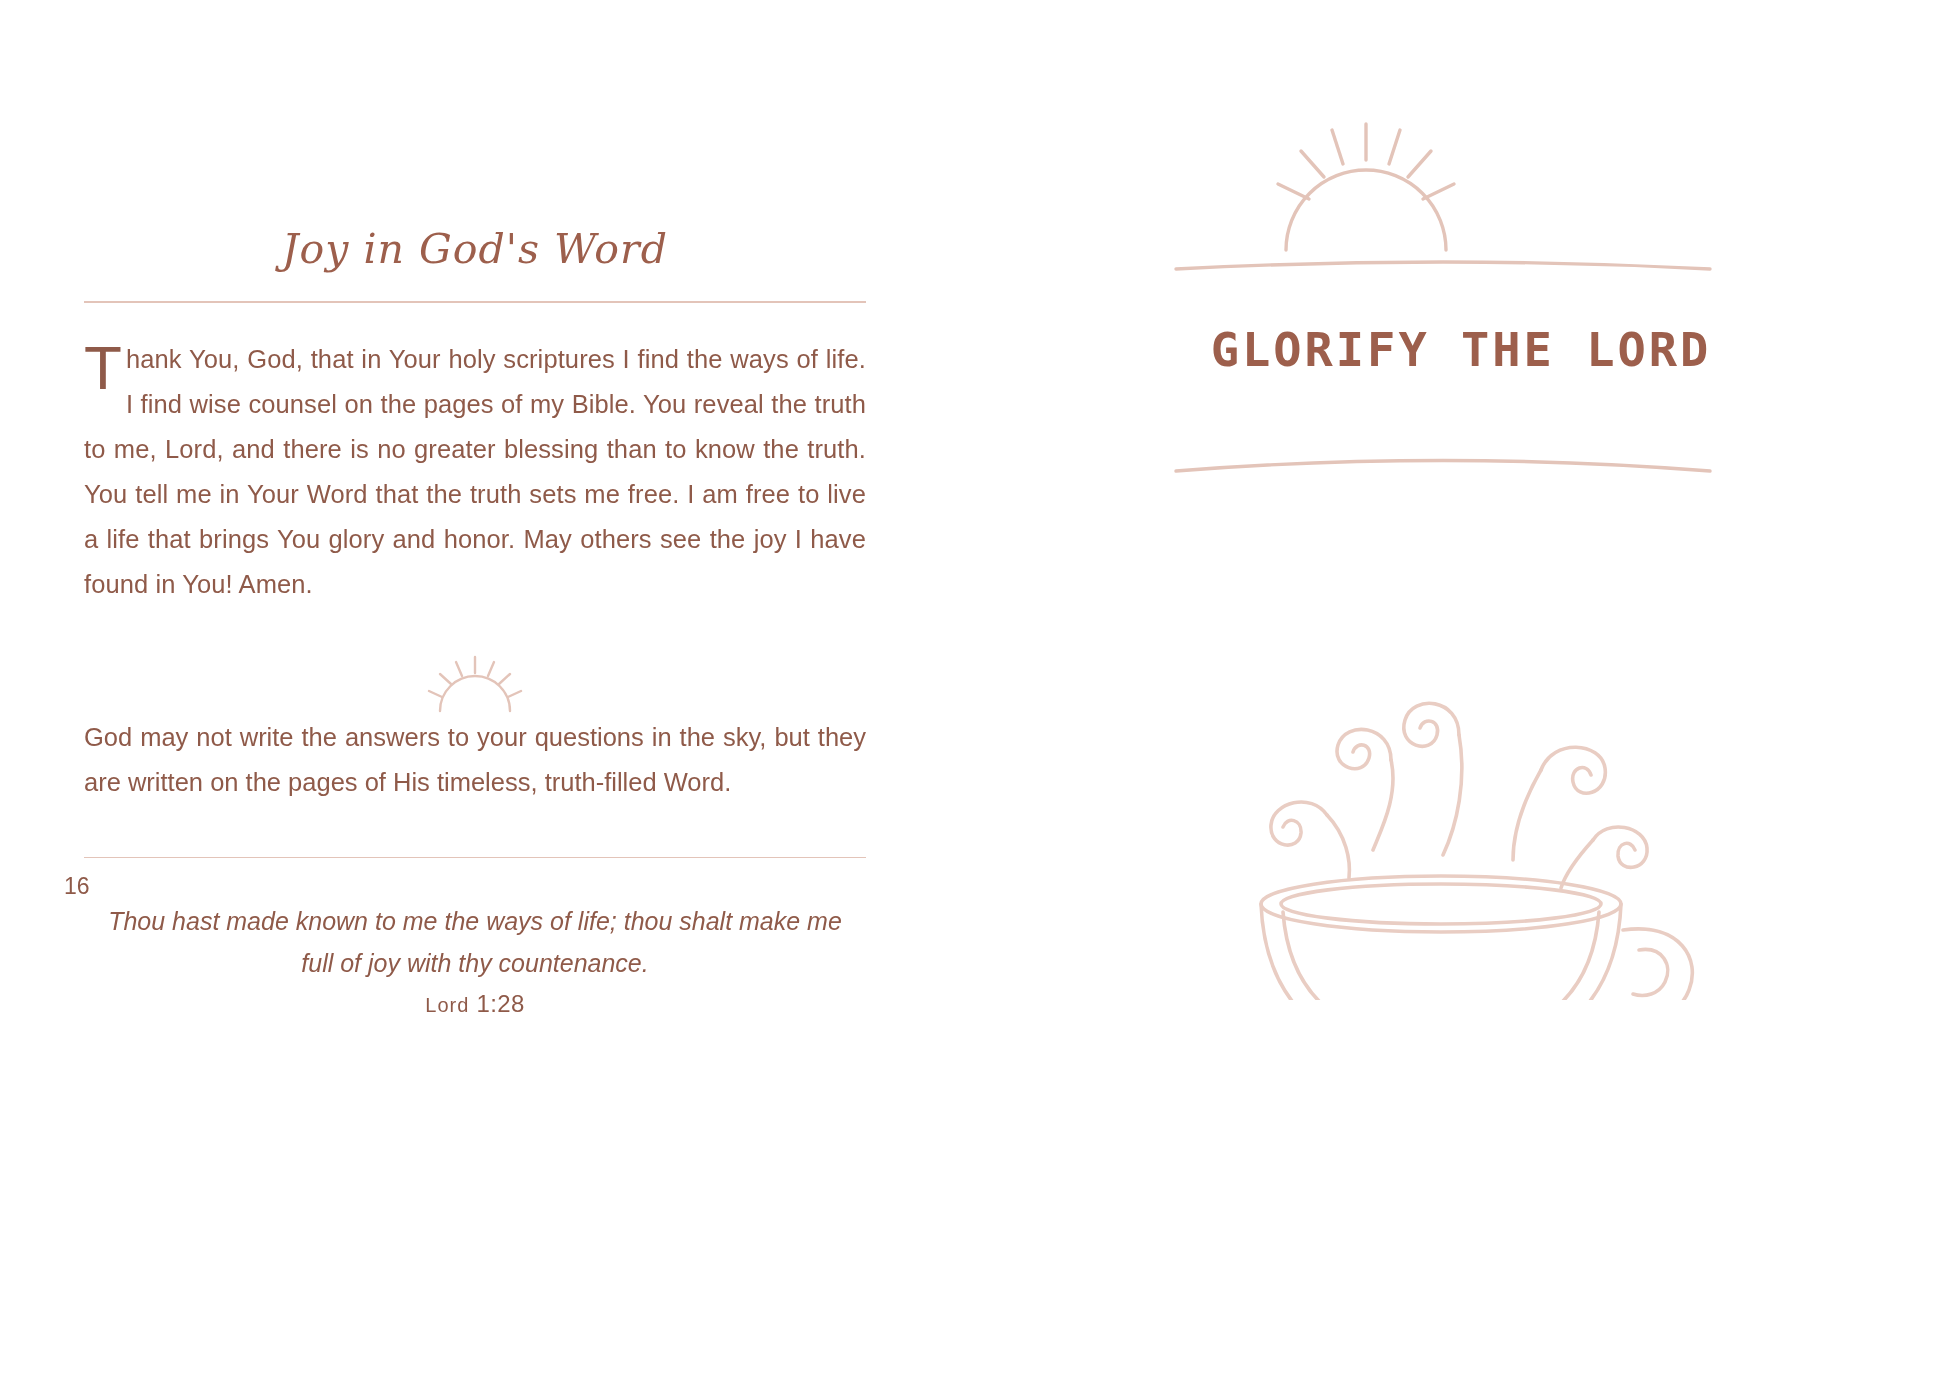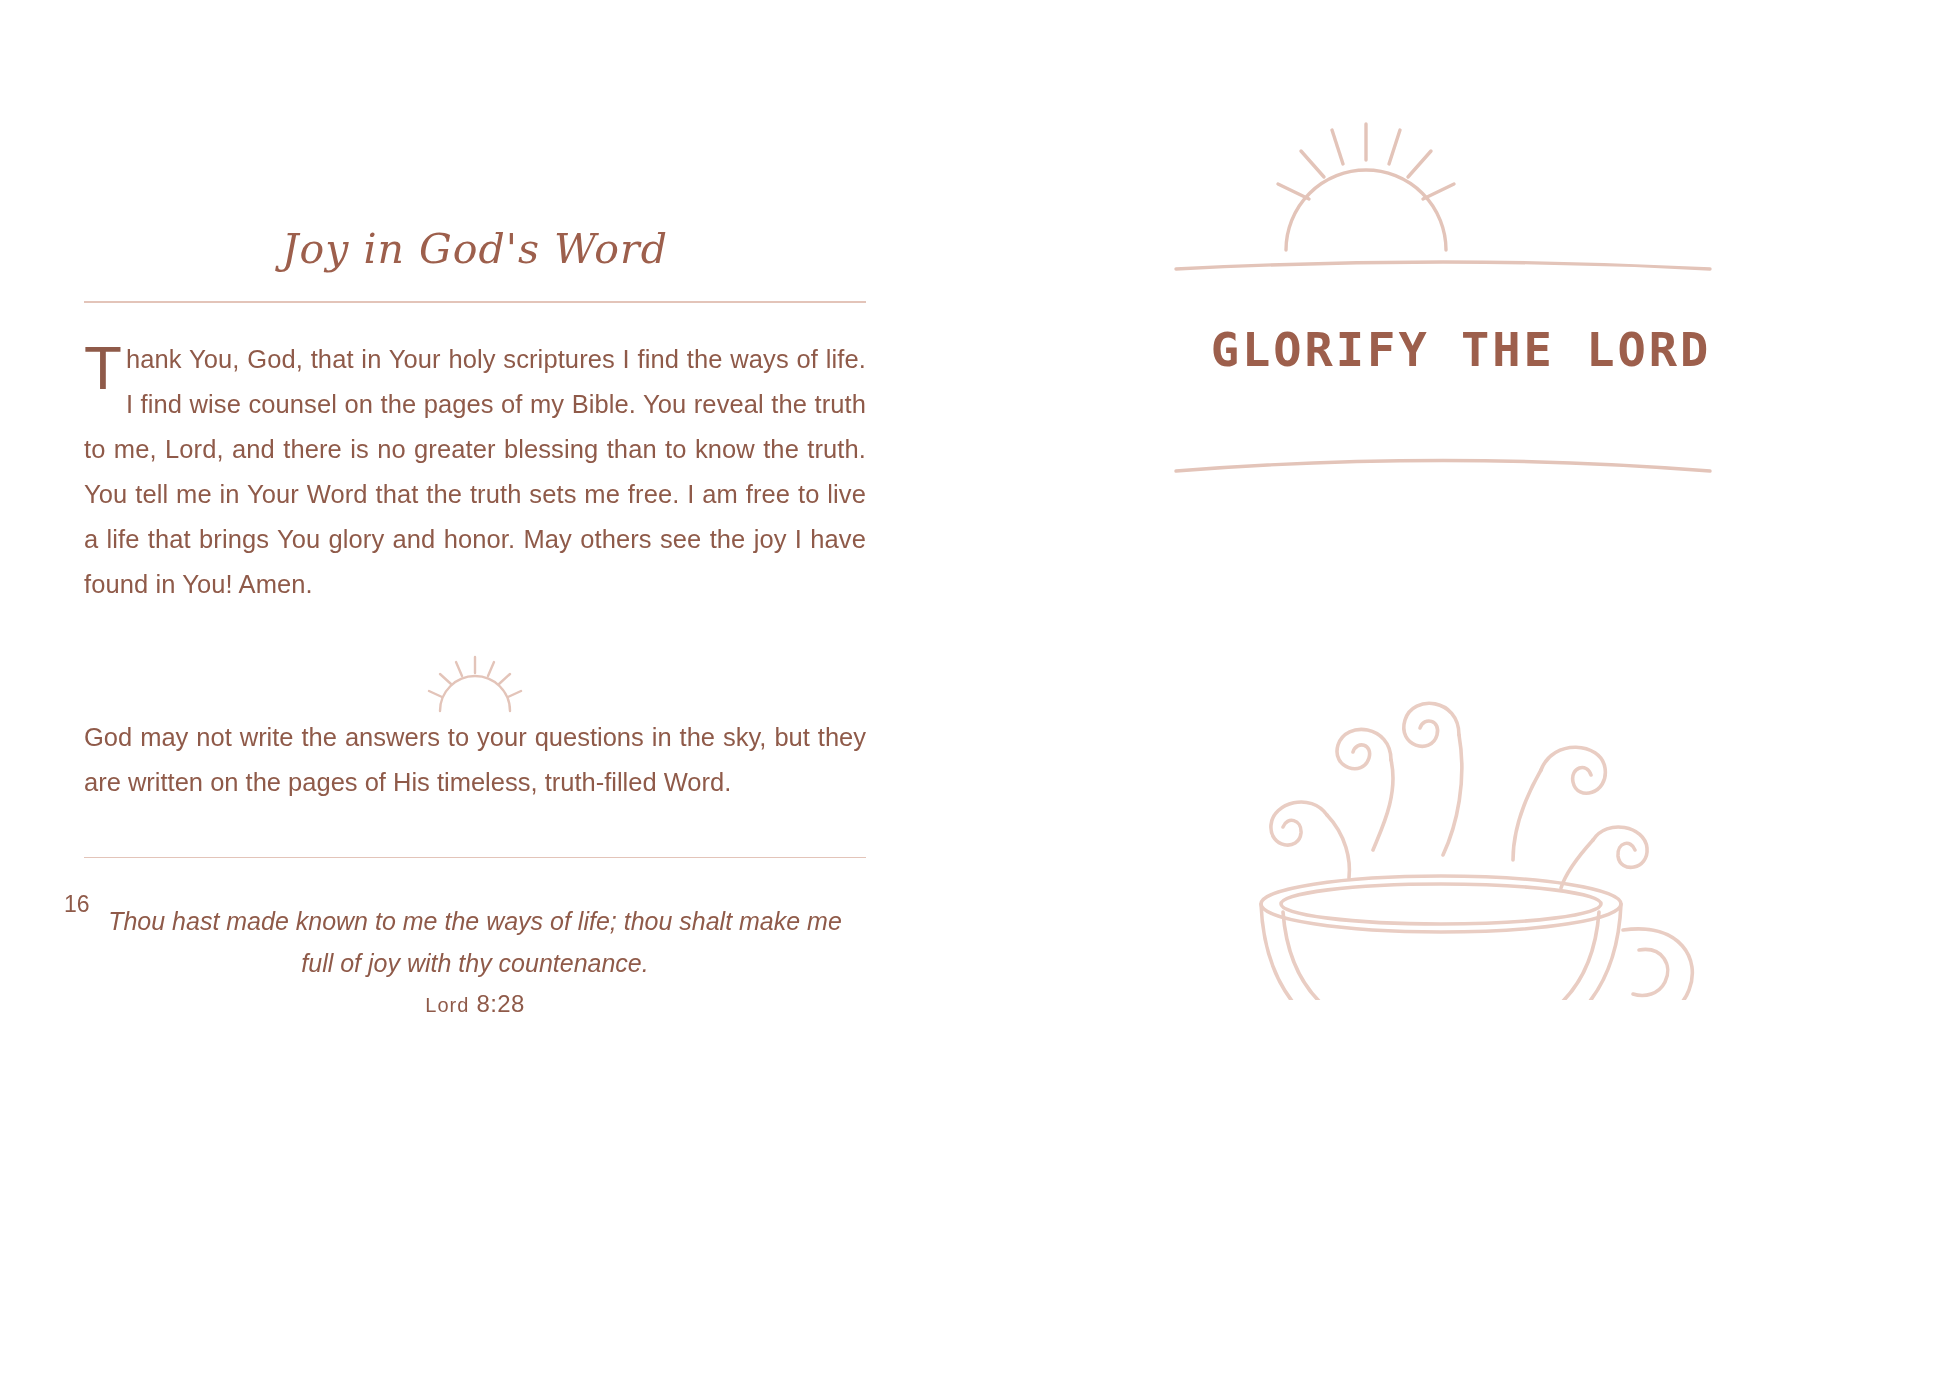--- a/index.html
+++ b/index.html
@@ -118,21 +118,21 @@
     letter-spacing: 0.4px;
   }
   .scripture-ref .smallcaps {
     font-size: 20px;
     letter-spacing: 1px;
   }
 
   .page-number {
     position: absolute;
     left: 64px;
-    bottom: 266px;
+    bottom: 284px;
     font-size: 23px;
     color: #8f5a49;
   }
 
   
   .right-inner {
     position: absolute;
     left: 48px;
     top: 0;
     width: 880px;
@@ -209,21 +209,21 @@
           <line x1="106" y1="38" x2="93" y2="44"></line>
         </g>
       </svg>
 
       <div class="reflection">God may not write the answers to your questions in the sky, but they are written on the pages of His timeless, truth-filled Word.</div>
 
       <hr class="rule-2">
 
       <div class="scripture">Thou hast made known to me the ways of life; thou shalt make me full of joy with thy countenance.</div>
       <div class="scripture-ref">
-        <span class="smallcaps">Lord</span><span> 8:28</span>
+        <span class="smallcaps">Lord</span><span> 1:28</span>
       </div>
     </div>
 
     <div class="page-number">16</div>
   </div>
 
   <div class="page-right">
     <div class="right-inner">
 
       <svg class="sun-large" viewBox="0 0 270 140">

